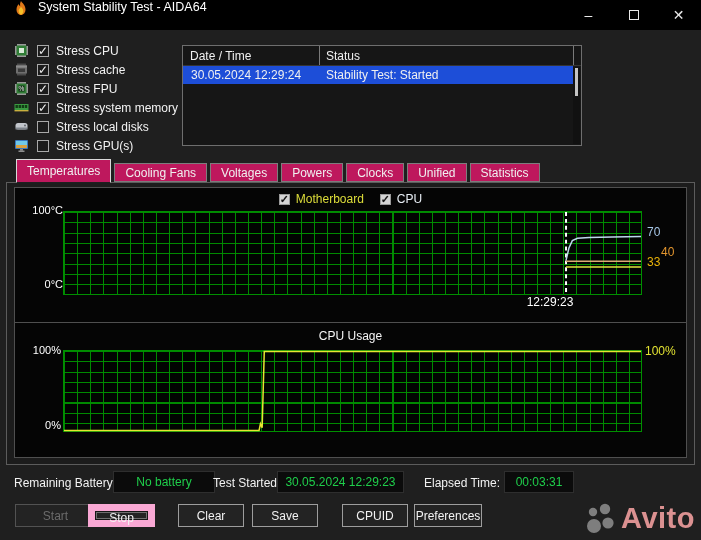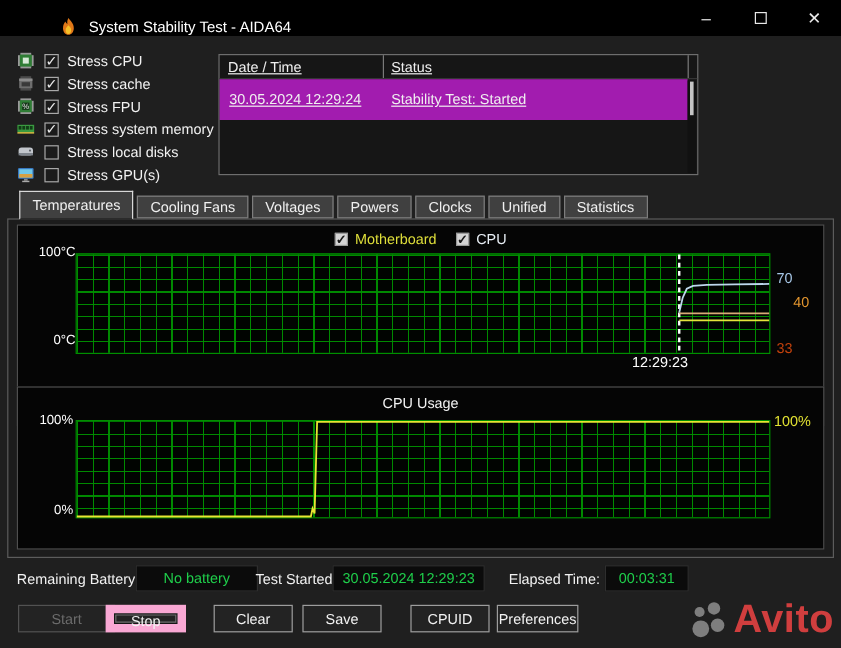--- a/index.html
+++ b/index.html
@@ -3,47 +3,47 @@
 <meta charset="utf-8">
 <style>
   * { margin:0; padding:0; box-sizing:border-box; }
   html,body { width:701px; height:540px; }
   body {
     position:relative; overflow:hidden;
     background:#1f1f1f; color:#f0f0f0;
     font-family:"Liberation Sans", sans-serif; font-size:12px;
   }
   
-  .titlebar { position:absolute; left:0; top:0; width:701px; height:30px; background:#000; display:flex; align-items:flex-end;padding-left:36px; }
+  .titlebar { position:absolute; left:0; top:0; width:701px; height:30px; background:#000; display:flex; align-items:flex-start; }
   .flame { margin-left:13px; width:16px; height:16px; flex:0 0 auto; }
   .title-text { margin-left:9px; font-size:12.5px; color:#ffffff; }
   .win-controls { position:absolute; right:0; top:0; height:30px; display:flex; }
   .win-btn { width:45px; height:30px; display:flex; align-items:center; justify-content:center; color:#e9e9e9; font-size:14px; cursor:default; }
   .max-glyph { width:10px; height:10px; border:1px solid #e9e9e9; display:inline-block; }
   
   .stress-list { position:absolute; left:14px; top:41px; }
   .stress-row { display:flex; align-items:center; height:19px; }
   .stress-icon { width:15px; height:15px; margin-right:8px; flex:0 0 auto; }
   .cb { width:12px; height:12px; border:1px solid #a9a9a9; background:#1b1b1b; display:inline-block; position:relative; margin-right:7px; flex:0 0 auto; }
   .cb.checked::after { content:"\2713"; position:absolute; left:0px; top:-2px; font-size:12px; color:#eaeaea; }
   .stress-label { color:#f2f2f2; }
   
-  .log-table { position:absolute; left:182px; top:45px; width:400px; height:101px; background:#161616; border:1px solid #6e6e6e;text-decoration:underline; }
+  .log-table { position:absolute; left:182px; top:45px; width:400px; height:101px; background:#161616; border:1px solid #6e6e6e; }
   .log-header { display:flex; height:20px; align-items:center; border-bottom:1px solid #353535; }
   .log-h1 { width:137px; padding-left:7px; height:100%; display:flex; align-items:center; border-right:1px solid #7a7a7a; }
   .log-h2 { flex:1; padding-left:6px; height:100%; display:flex; align-items:center; border-right:1px solid #7a7a7a; }
   .log-hspacer { width:7px; height:100%; }
-  .log-row { display:flex; height:34px; align-items:center; background:#a21caf; margin-right:8px; }
+  .log-row { display:flex; height:18px; align-items:center; background:#1d4ed8; margin-right:8px; }
   .log-c1 { width:137px; padding-left:8px; }
   .log-c2 { flex:1; padding-left:6px; }
   .log-scrollbar { position:absolute; right:1px; top:21px; bottom:1px; width:7px; background:#111; }
   .log-thumb { position:absolute; right:2px; top:1px; width:3px; height:28px; background:#c4c4c4; }
   
   .tabs { position:absolute; left:16px; top:159px; height:23px; display:flex; align-items:flex-end; z-index:3; }
-  .tab { height:19px; padding:0 10px; display:flex; align-items:center; background:#404040; border:1px solid #7d7d7d; margin-right:3px; cursor:default; white-space:nowrap; }
+  .tab { height:19px; padding:0 10px; display:flex; align-items:center; background:#be185d; border:1px solid #7d7d7d; margin-right:3px; cursor:default; white-space:nowrap; }
   .tab.active { height:24px; border:1px solid #d8d8d8; border-bottom:1px solid #1f1f1f; position:relative; top:1px; z-index:4; }
   
   .tab-panel { position:absolute; left:6px; top:182px; width:689px; height:283px; background:#1c1c1c; border:1px solid #5c5c5c; }
   
   .chart-box { position:absolute; background:#050505; border:1px solid #4f4f4f; }
   #temp-panel { left:14px; top:187px; width:673px; height:168px; }
   #cpu-panel  { left:14px; top:322px; width:673px; height:136px; }
   .legend { position:absolute; left:0; right:0; top:4px; display:flex; justify-content:center; gap:16px; align-items:center; }
   .legend-item { display:flex; align-items:center; }
   .cb-light { width:11px; height:11px; border:1px solid #9a9a9a; background:#d4d4d4; display:inline-block; position:relative; margin-right:6px; }
@@ -82,21 +82,21 @@
   .btn-0 { left:15px;  width:81px; }
   .btn-1 { left:88px;  width:67px; }
   .btn-2 { left:178px; width:66px; }
   .btn-3 { left:252px; width:66px; }
   .btn-4 { left:342px; width:66px; }
   .btn-5 { left:414px; width:68px; }
   .btn.disabled { color:#6b6b6b; border-color:#525252; }
   .btn.default-btn { border:7px solid #f9a8d4; box-shadow: inset 0 0 0 1px #161616, inset 0 0 0 2px #6f6f6f; }
   
   .watermark { position:absolute; right:6px; bottom:5px; display:flex; align-items:center; gap:5px; opacity:.85; }
-  .watermark-text { font-size:33px; font-weight:bold; color:#ef4444; letter-spacing:.5px; }
+  .watermark-text { font-size:29px; font-weight:bold; color:#fca5a5; letter-spacing:.5px; }
 </style>
 </head>
 <body>
 
 <div class="titlebar">
   <svg class="flame" viewBox="0 0 16 16">
     <path d="M8 1 C9.5 3.5 12.5 5 12.5 9.5 C12.5 12.5 10.5 15 8 15 C5.5 15 3.5 12.5 3.5 9.5 C3.5 7 4.5 5.5 5.5 4 C5.8 5 6.5 5.8 7.2 6 C6.8 4.2 7.2 2.5 8 1 Z" fill="#e07818"></path>
     <path d="M8 7 C9 8.2 10.3 9 10.3 11 C10.3 13 9.2 14.4 8 14.4 C6.8 14.4 5.7 13 5.7 11 C5.7 9.5 6.5 8.5 8 7 Z" fill="#f4c028"></path>
   </svg>
   <span class="title-text">System Stability Test - AIDA64</span>
@@ -225,21 +225,21 @@
   <div class="grid" id="temp-grid">
     <svg class="chart-svg" id="temp-svg" viewBox="0 0 578 83" preserveAspectRatio="none">
         <line x1="502.9" x2="502.9" y1="0" y2="83" stroke="#ffffff" stroke-width="2" stroke-dasharray="4 3"></line>
         <polyline points="502.9,49.0 505.8,36.5 509.2,29.0 514.4,26.6 526.0,25.7 549.1,25.3 578.0,24.9" fill="none" stroke="#bdd7ec" stroke-width="1.5"></polyline>
         <polyline points="502.9,49.8 578.0,49.8" fill="none" stroke="#d9ab76" stroke-width="1.5"></polyline>
         <polyline points="502.9,55.6 578.0,55.6" fill="none" stroke="#e3e33c" stroke-width="1.5"></polyline>
       </svg>
   </div>
   <span class="val-label" id="vl-0" style="color: rgb(166, 198, 230);">70</span>
   <span class="val-label" id="vl-1" style="color: rgb(226, 149, 46);">40</span>
-  <span class="val-label" id="vl-2" style="color: #c2410c; margin-top: 28px;">33</span>
+  <span class="val-label" id="vl-2" style="color: #eab308;">33</span>
   <div id="temp-time">12:29:23</div>
 </div>
 
 <div class="chart-box" id="cpu-panel">
   <div id="cpu-title">CPU Usage</div>
   <div class="axis-label" id="cpu-ytop">100%</div>
   <div class="axis-label" id="cpu-ybottom">0%</div>
   <div class="grid" id="cpu-grid">
     <svg class="chart-svg" id="cpu-svg" viewBox="0 0 578 81" preserveAspectRatio="none">
         <polyline points="0.0,80.4 195.4,80.4 196.8,73.7 198.5,77.8 200.6,0.6 578.0,0.6" fill="none" stroke="#e6e632" stroke-width="1.5"></polyline>

